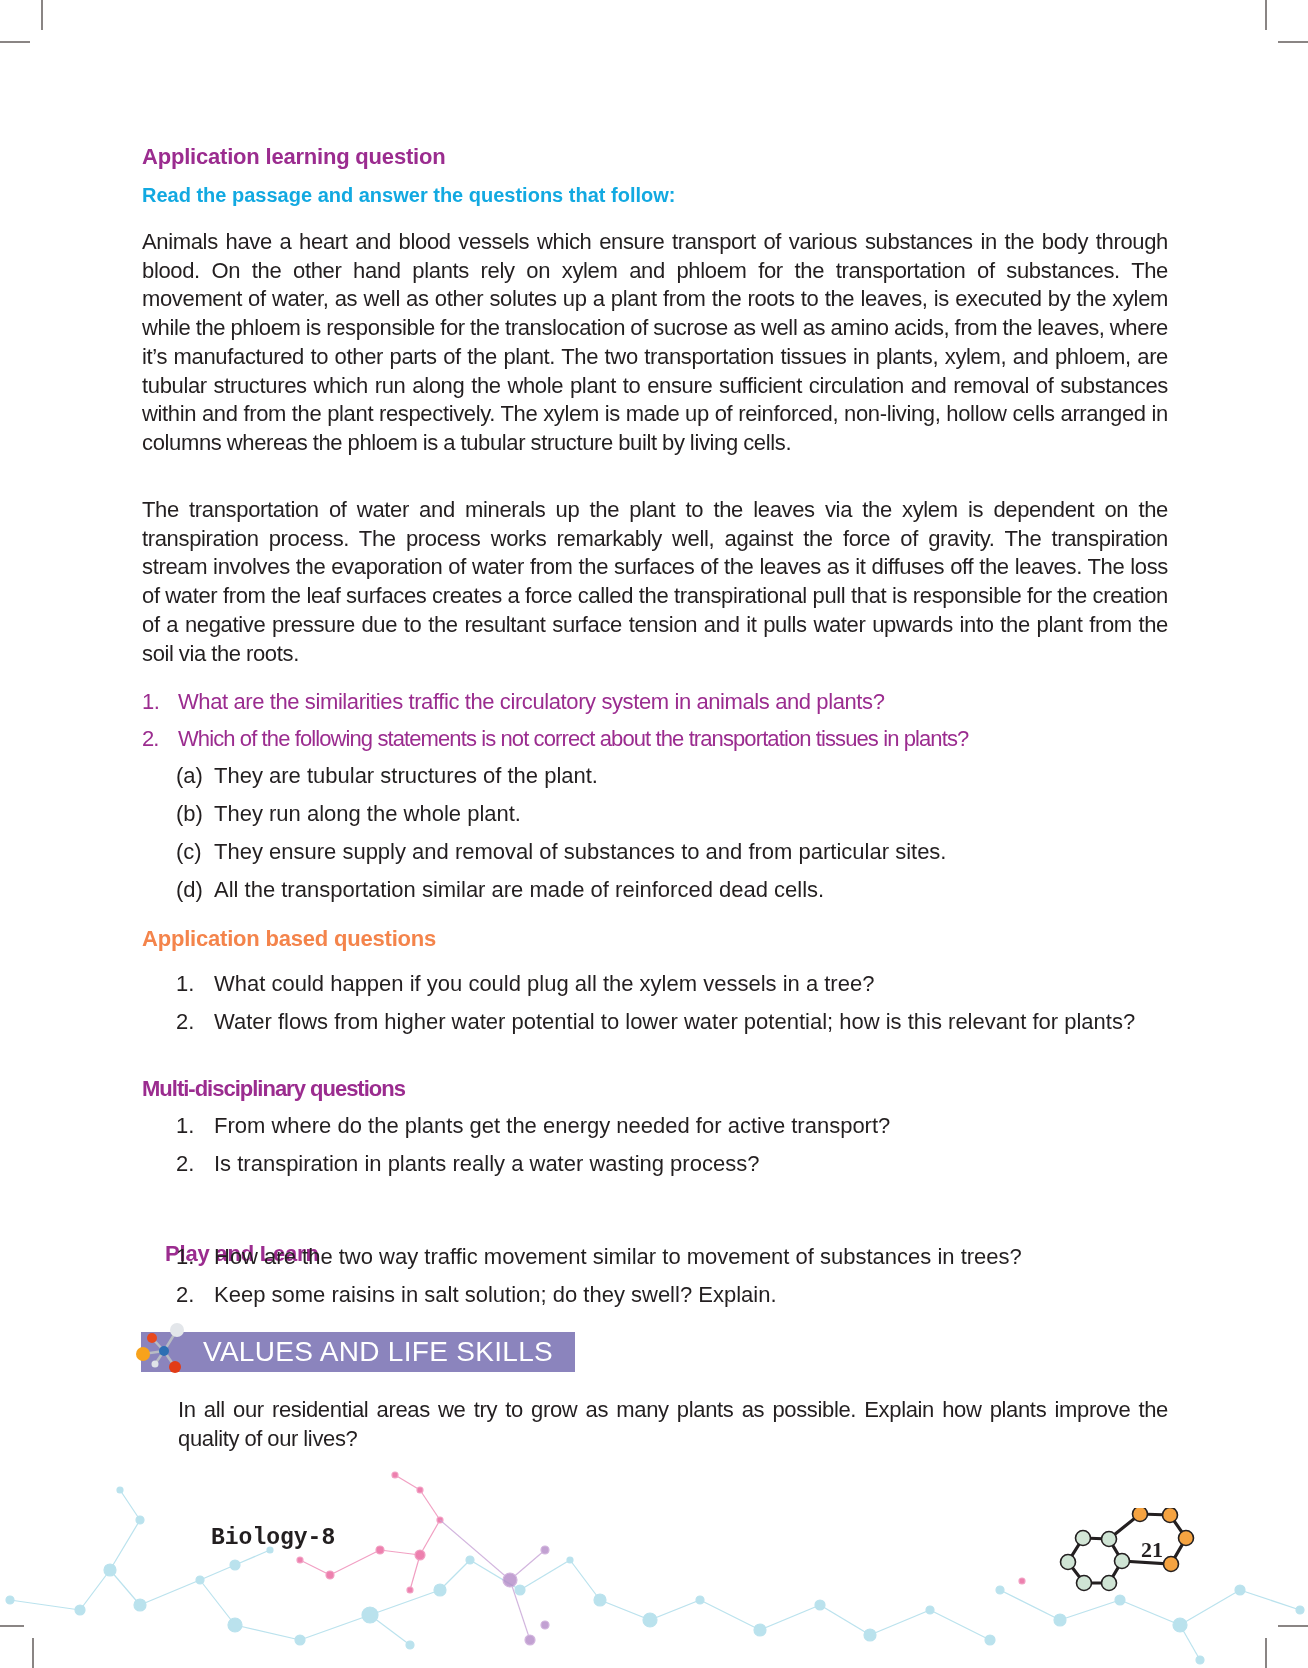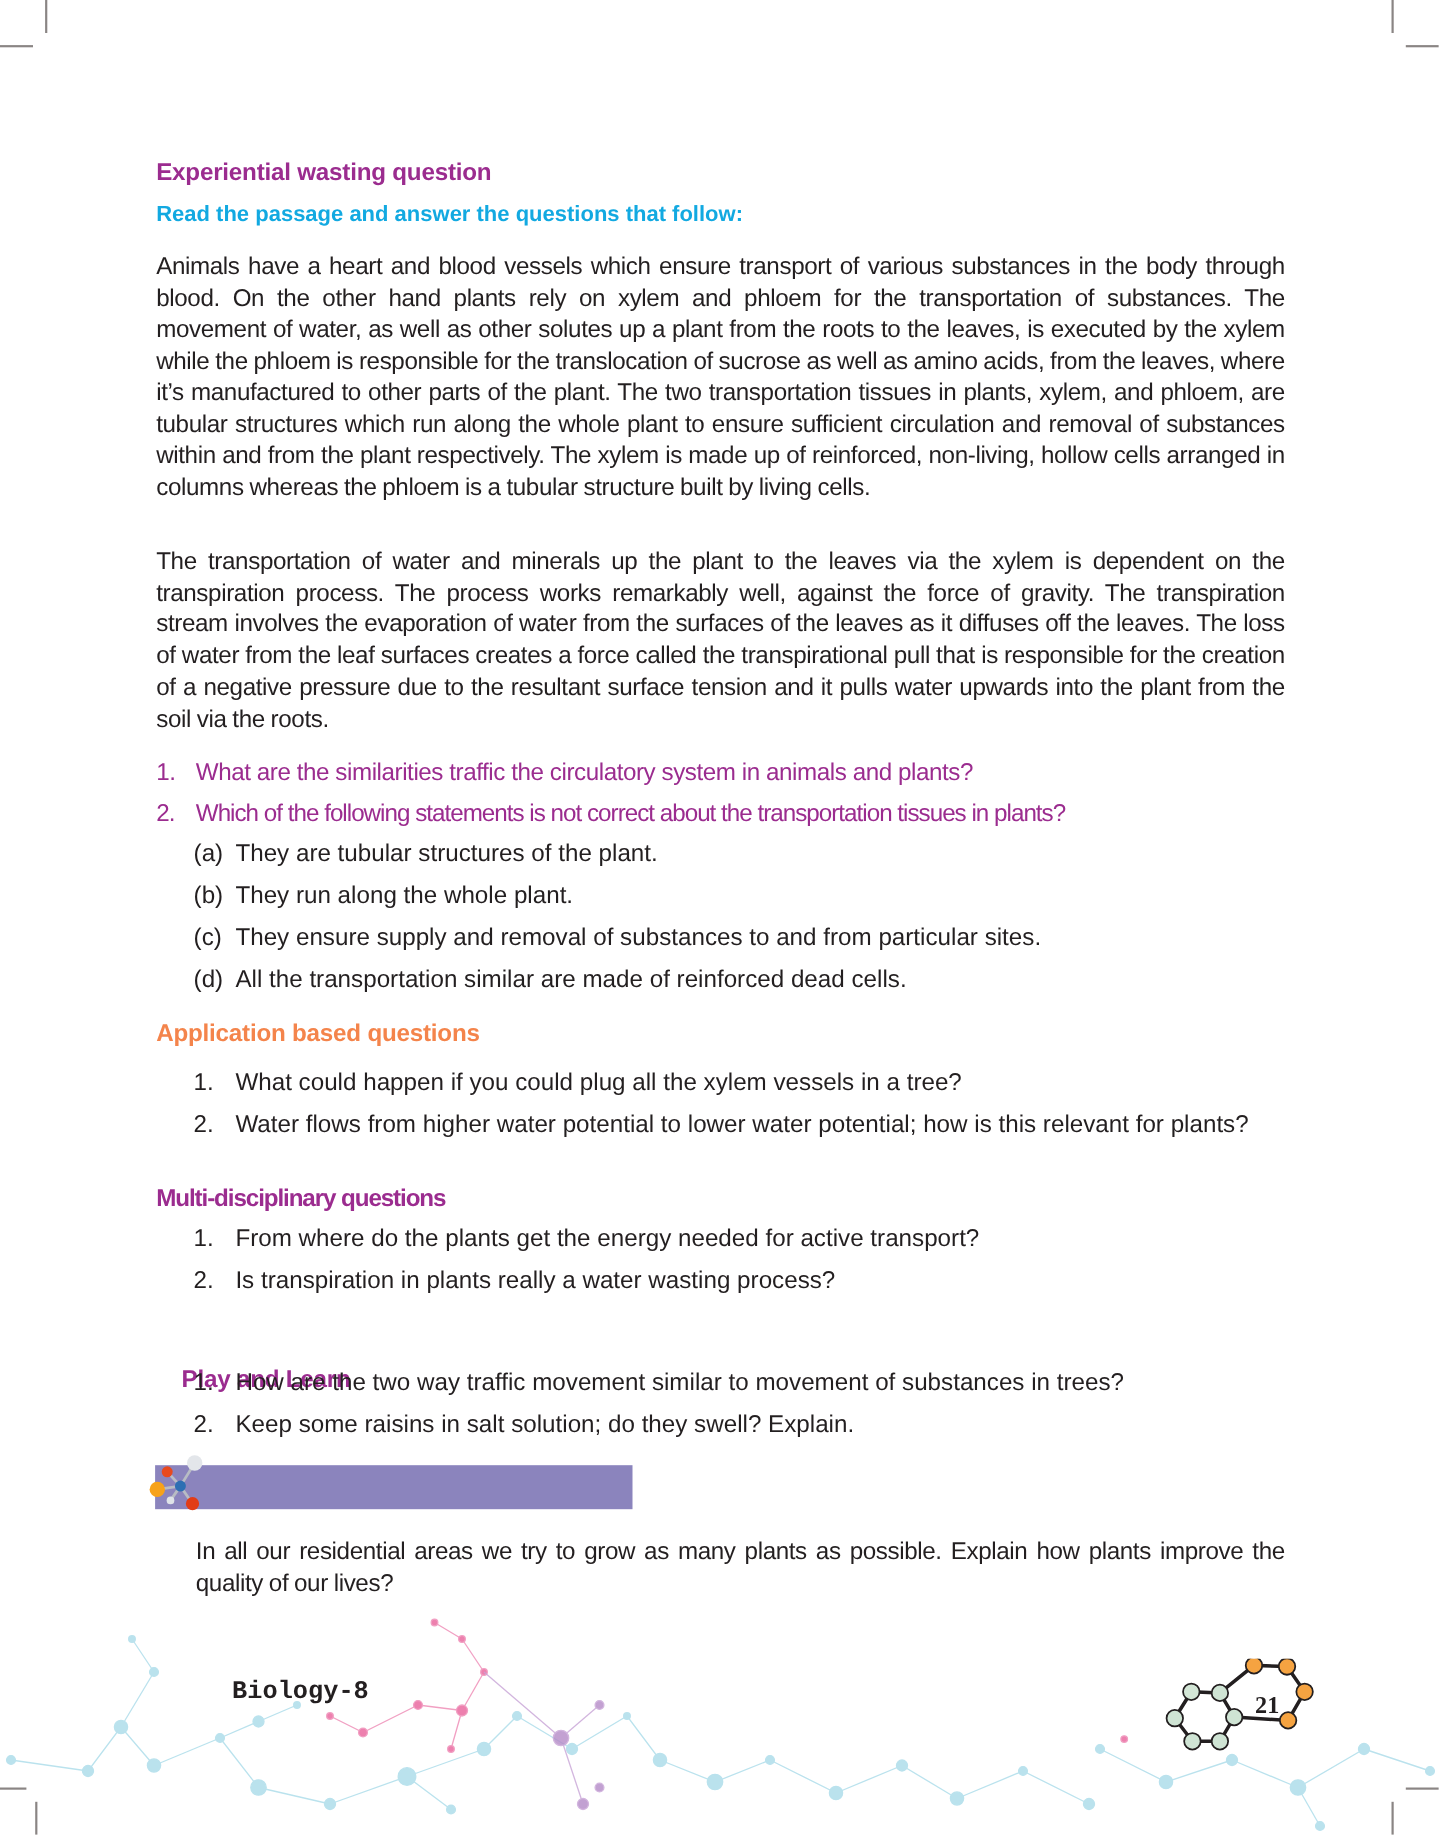--- a/index.html
+++ b/index.html
@@ -121,21 +121,21 @@
       <line x1="510" y1="130" x2="545" y2="100"></line>
     <circle cx="510" cy="130" r="7"></circle>
       <circle cx="530" cy="190" r="5"></circle>
       <circle cx="545" cy="100" r="4"></circle>
       <circle cx="545" cy="175" r="4"></circle>
   </g>
 </svg>
 
 <div class="page">
 
-  <div class="h-purple" style="position:absolute;top:4px;">Experiential wasting question</div>
+  <div class="h-purple" style="position:absolute;top:4px;">Application learning question</div>
   <div class="h-cyan" style="position:absolute;top:44px;">Read the passage and answer the questions that follow:</div>
 
   <p class="para" style="position:absolute;top:88px;width:1026px;">Animals have a heart and blood vessels which ensure transport of various substances in the body through blood. On the other hand plants rely on xylem and phloem for the transportation of substances. The movement of water, as well as other solutes up a plant from the roots to the leaves, is executed by the xylem while the phloem is responsible for the translocation of sucrose as well as amino acids, from the leaves, where it’s manufactured to other parts of the plant. The two transportation tissues in plants, xylem, and phloem, are tubular structures which run along the whole plant to ensure sufficient circulation and removal of substances within and from the plant respectively. The xylem is made up of reinforced, non-living, hollow cells arranged in columns whereas the phloem is a tubular structure built by living cells.</p>
   <p class="para" style="position:absolute;top:356px;width:1026px;">The transportation of water and minerals up the plant to the leaves via the xylem is dependent on the transpiration process.  The process works remarkably well, against the force of gravity. The transpiration stream involves the evaporation of water from the surfaces of the leaves as it diffuses off the leaves. The loss of water from the leaf surfaces creates a force called the transpirational pull that is responsible for the creation of a negative pressure due to the resultant surface tension and it pulls water upwards into the plant from the soil via the roots.</p>
 
   <div class="qline q-purple" style="position:absolute;top:548px;width:1026px;">
     <span class="qnum" style="width:36px;">1.</span>
     <span class="qtext">What are the similarities traffic the circulatory system in animals and plants?</span>
   </div>
   <div class="qline q-purple" style="position:absolute;top:585px;width:1026px;letter-spacing:-0.9px;">
@@ -200,20 +200,21 @@
     <line x1="31" y1="29" x2="10" y2="32" stroke="#b8bcc4" stroke-width="2.5"></line>
     <line x1="31" y1="29" x2="22" y2="42" stroke="#b8bcc4" stroke-width="2.5"></line>
     <line x1="31" y1="29" x2="42" y2="45" stroke="#b8bcc4" stroke-width="2.5"></line>
     <circle cx="44" cy="8" r="7" fill="#e3e6ea"></circle>
     <circle cx="19" cy="16" r="5" fill="#e8491e"></circle>
     <circle cx="10" cy="32" r="7" fill="#f7a21b"></circle>
     <circle cx="22" cy="42" r="3.5" fill="#dfe3e8"></circle>
     <circle cx="42" cy="45" r="6" fill="#e23c16"></circle>
     <circle cx="31" cy="29" r="5" fill="#2d6fb3"></circle>
   </svg>
+  <div class="banner-text">VALUES AND LIFE SKILLS</div>
 </div>
 
 <div class="footer-title">Biology-8</div>
 
 <svg style="position:absolute;left:1058px;top:1508px;" width="140" height="130" viewBox="0 0 140 130">
   <g stroke="#231f20" stroke-width="3.2" fill="none">
     <polyline points="25,30 51,31 64,53 51,75 26,75 10,54 25,30"></polyline>
     <polyline points="51,31 82,6 112,7 128,30 113,56 64,53"></polyline>
   </g>
   <g stroke="#231f20" stroke-width="1.6">

